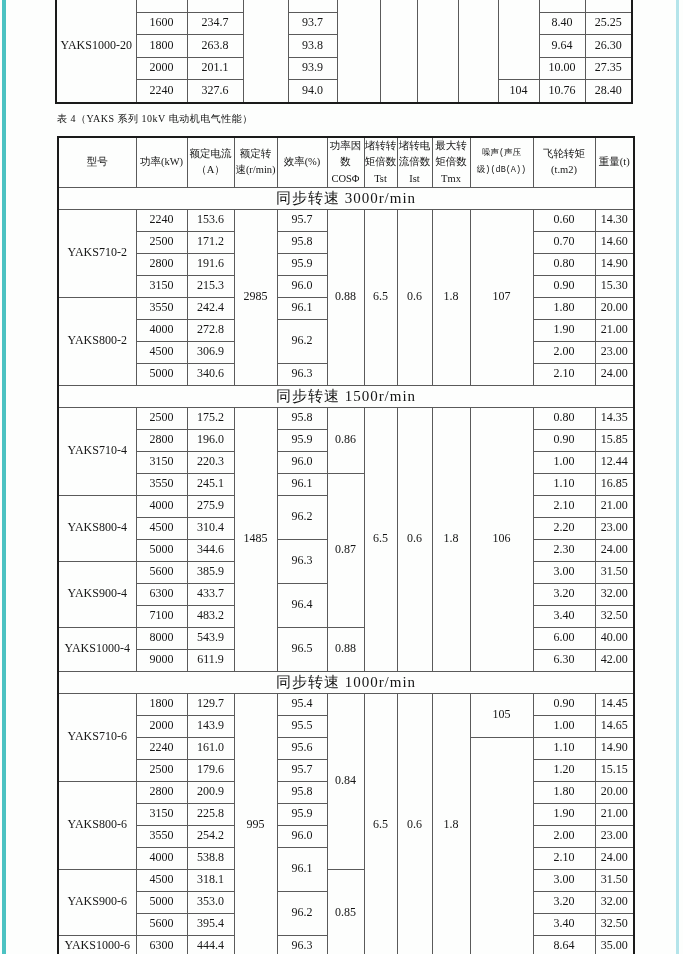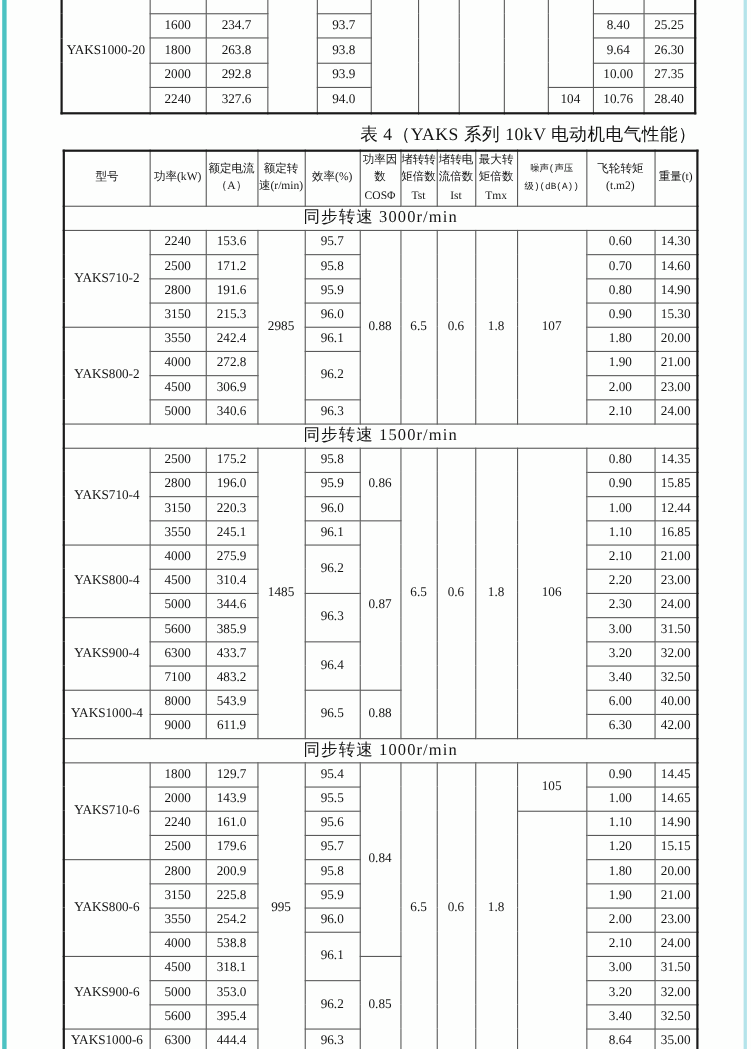--- a/index.html
+++ b/index.html
@@ -20,21 +20,21 @@
   }
   #upper-table td{height:21.5px;}
   #main-table td{height:21px;}
   td.stub{height:22px;}
   td.hdr{height:64px; font-size:10.5px; white-space:pre-line; line-height:1.55;}
   td.hdr.sm{font-size:8.5px; line-height:2.1;font-family:Liberation Mono, monospace;}
   td.sec{height:23px; font-size:15px; letter-spacing:1px;}
   td.model{font-size:12px;}
   #doc-title{
     position:absolute; left:57px; top:112px; width:576px;
-    text-align:right; font-size:16px; letter-spacing:0.5px;
+    text-align:left; font-size:10px; letter-spacing:0.5px;
   }
 </style>
 </head>
 <body>
 
 <div id="page" style="background: rgb(253, 254, 253);">
   <div id="stripe-left" class="stripe" style="background: rgb(76, 194, 194);"></div>
   <div id="stripe-right" class="stripe" style="background: rgb(180, 228, 234);"></div>
 
   <table id="upper-table">
@@ -76,21 +76,21 @@
         </tr>
         <tr>
           <td>1800</td>
           <td>263.8</td>
           <td>93.8</td>
           <td>9.64</td>
           <td>26.30</td>
         </tr>
         <tr>
           <td>2000</td>
-          <td>292.8</td>
+          <td>201.1</td>
           <td>93.9</td>
           <td>10.00</td>
           <td>27.35</td>
         </tr>
         <tr>
           <td>2240</td>
           <td>327.6</td>
           <td>94.0</td>
           <td>104</td>
           <td>10.76</td>

